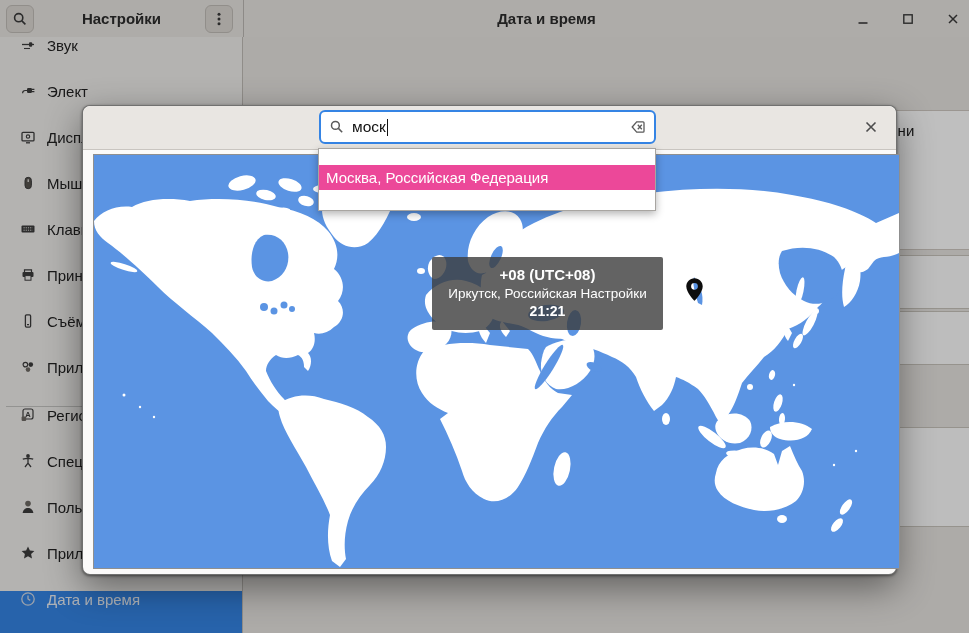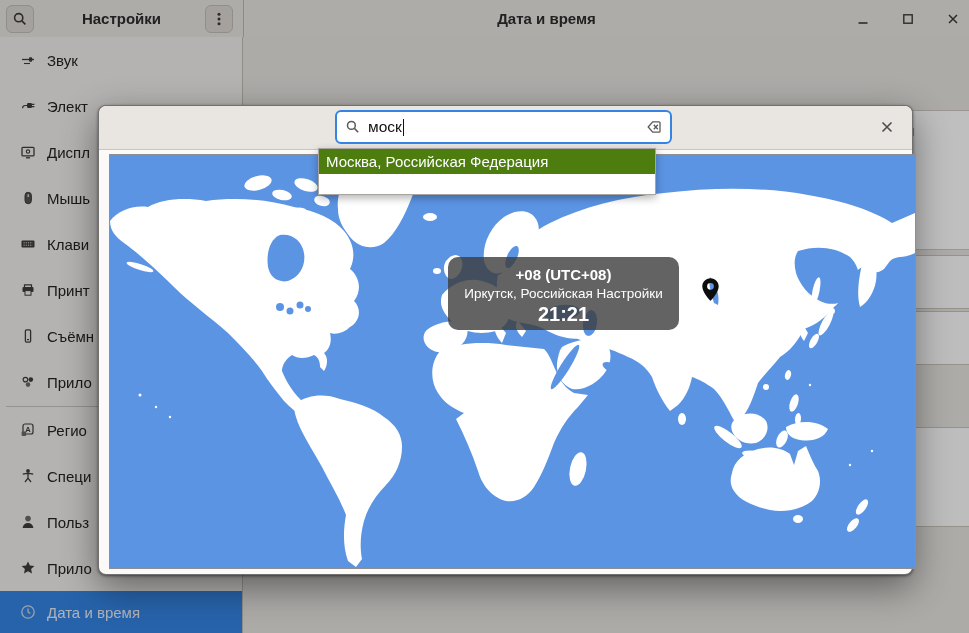--- a/index.html
+++ b/index.html
@@ -14,65 +14,65 @@
   .hb-title{position:absolute;top:0;left:0;right:0;text-align:center;line-height:37px;
     font-weight:bold;font-size:15px;color:#2d2d2d;}
   .icon-btn{position:absolute;top:5px;width:28px;height:28px;border-radius:6px;background:#dcd8d3;
     border:1px solid #c2beb8;display:flex;align-items:center;justify-content:center;padding:0;}
   .win-controls{position:absolute;right:8px;top:0;height:37px;display:flex;align-items:center;gap:29px;}
   .win-controls span{width:16px;height:16px;display:inline-flex;align-items:center;justify-content:center;}
 
   
   .sidebar{position:absolute;left:0;top:37px;width:243px;height:596px;background:#f1efed;
     border-right:1px solid #c0bcb7;box-sizing:border-box;}
-  .side-item{height:46px;display:flex;align-items:center;padding-left:20px;gap:11px;font-size:15px;color:#232323;}
+  .side-item{height:46px;display:flex;align-items:flex-start;padding-left:20px;gap:11px;font-size:15px;color:#232323;}
   .side-item svg{flex:none;}
   .side-sep{height:2px;display:flex;align-items:center;padding:0 6px;}
   .side-sep i{display:block;height:1px;width:100%;background:rgba(0,0,0,0.18);}
   .side-item.selected{height:42px;background:#3584e4;color:#e9eef5;}
 
   
   .panel-bg{position:absolute;left:243px;top:37px;right:0;bottom:0;background:#e7e4e1;}
   .card{position:absolute;background:#ffffff;border:1px solid #cfc9c2;border-radius:7px;box-sizing:border-box;}
   .auto-card{left:322px;top:73px;width:575px;height:140px;}
   .auto-card .lbl{position:absolute;left:24px;top:11px;font-size:15px;color:#1b1b1b;}
   .ghost{position:absolute;background:#fdfdfc;border:1px solid #c9c4bd;border-radius:7px;box-sizing:border-box;}
 
   
   .dim-overlay{position:absolute;inset:0;background:rgba(0,0,0,0.25);z-index:50;}
 
   
-  .dialog{position:absolute;left:98px;top:105px;width:815px;height:470px;z-index:60;border-radius:8px;
+  .dialog{position:absolute;left:82px;top:105px;width:815px;height:470px;z-index:60;border-radius:8px;
     background:#fbfaf9;box-shadow:0 1px 3px rgba(0,0,0,.5),0 12px 36px rgba(0,0,0,.45);
     border:1px solid rgba(0,0,0,.55);box-sizing:border-box;}
   .dlg-header{position:relative;height:43px;background:#e9e6e2;border-bottom:1px solid #c9c5c0;
     border-radius:8px 8px 0 0;}
   .search-entry{position:absolute;left:236px;top:4px;width:337px;height:34px;box-sizing:border-box;
     background:#fff;border:2px solid #3584e4;border-radius:6px;display:flex;align-items:center;}
   .search-entry .mag{margin-left:8px;flex:none;}
   .search-entry .value{margin-left:7px;font-size:15.5px;color:#111;}
   .caret{display:inline-block;width:1.5px;height:17px;background:#111;margin-left:1px;}
   .clear-btn{margin-left:auto;margin-right:8px;background:none;border:none;padding:0;display:flex;}
   .dlg-close{position:absolute;right:16px;top:12px;background:none;border:none;padding:0;display:flex;}
   .dlg-body{position:relative;margin:4px 10px 10px 10px;}
   .map-frame{position:relative;width:805px;height:413px;border:1px solid #8f8f8f;box-sizing:content-box;}
   .map-frame svg.world{display:block;}
 
   .tz-tooltip{position:absolute;left:338px;top:102px;width:231px;height:73px;box-sizing:border-box;
-    background:rgba(60,60,60,0.8);border-radius:10px;color:#fff;text-align:center;padding-top:9px;}
+    background:rgba(60,60,60,0.8);border-radius:2px;color:#fff;text-align:center;padding-top:9px;}
   .tz-zone{font-weight:bold;font-size:15px;}
   .tz-loc{font-size:13.5px;margin-top:3px;}
-  .tz-time{font-weight:bold;font-size:20px;margin-top:2px;}
+  .tz-time{font-weight:bold;font-size:14px;margin-top:2px;}
   .pin{position:absolute;left:592px;top:123px;}
 
   
   .type-dropdown{position:absolute;left:318px;top:148px;width:338px;z-index:70;background:#fff;
     border:1px solid #a8a5a1;box-shadow:0 3px 8px rgba(0,0,0,.3);box-sizing:border-box;}
   .dd-row{height:25px;line-height:25px;font-size:15px;padding-left:7px;color:#2a2a2a;}
-  .dd-row.sel{background:#4d7c0f;color:#fff;}
+  .dd-row.sel{background:#ec4899;color:#fff;margin-top:16px;}
   .dd-row.empty{height:20px;}
 </style>
 </head>
 <body>
 
 <div class="screen">
 
   <div class="headerbar">
     <div class="hb-left">
       <button class="icon-btn" style="left:6px;">

